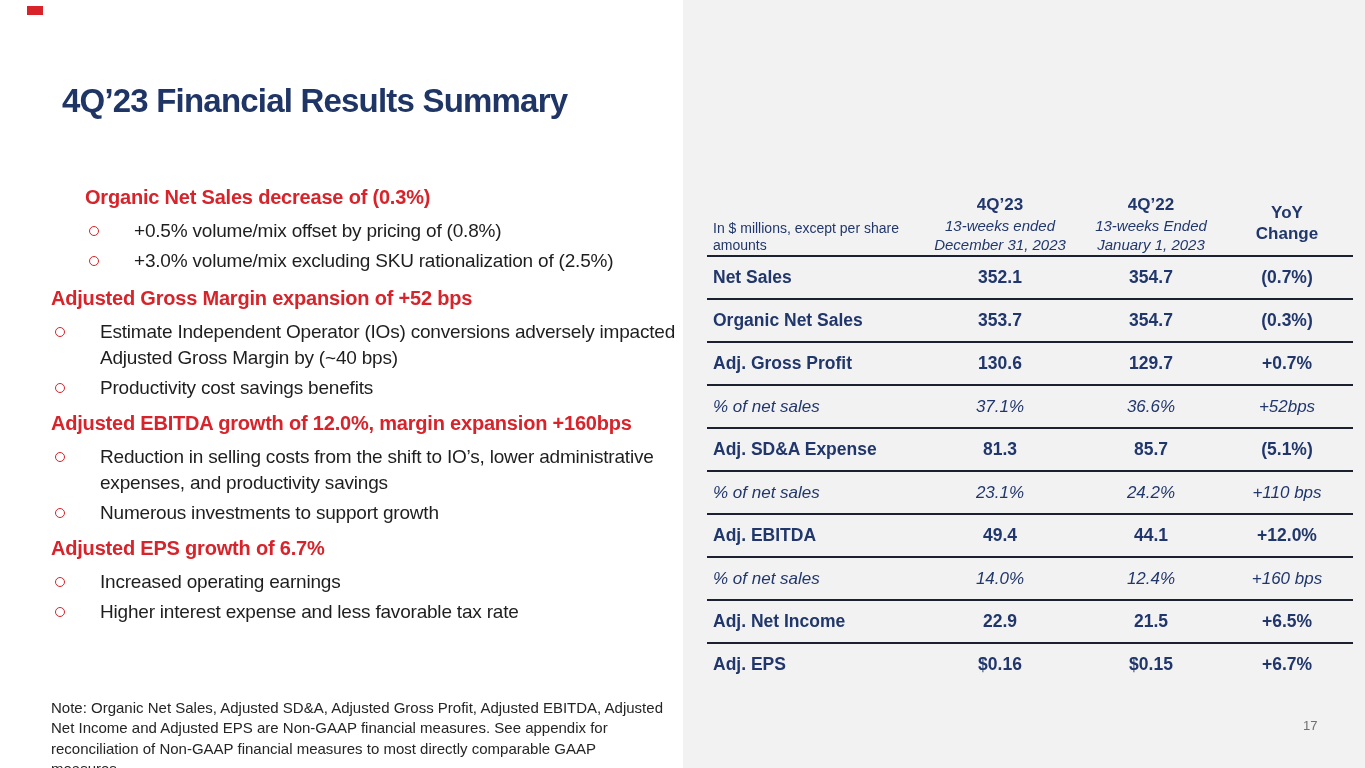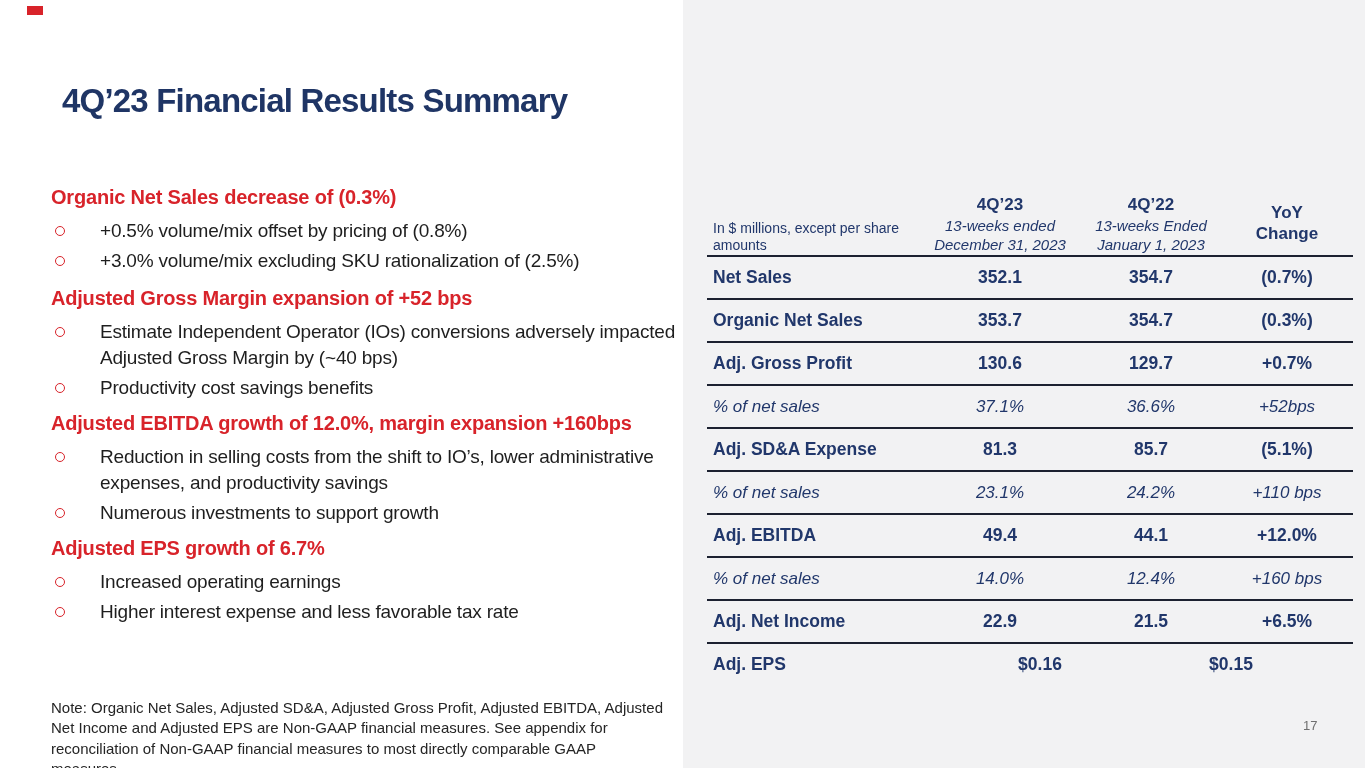--- a/index.html
+++ b/index.html
@@ -14,21 +14,21 @@
   .accent-mark{
     position:absolute;left:27px;top:6px;width:16px;height:9px;
     background:#d8232a;
   }
   .slide-title{
     position:absolute;left:62px;top:60px;width:620px;
     font-size:33px;font-weight:700;color:#1f3565;letter-spacing:-0.8px;
   }
   
   .section{position:absolute;left:51px;width:634px;}
-  .sec-1{top:186px;} .sec-2{top:287px;} .sec-3{top:412px;} .sec-4{top:537px;}
+  .sec-1{top:186px;margin-left:34px;} .sec-2{top:287px;} .sec-3{top:412px;} .sec-4{top:537px;}
   .section-heading{
     font-size:20px;font-weight:700;color:#d8232a;line-height:1.15;
     margin:0 0 9px 0;letter-spacing:-0.2px;
   }
   .bullet{
     display:flex;align-items:flex-start;margin:0 0 4px 0;gap:16px;
   }
   .bullet-marker{
     flex:0 0 auto;width:8px;height:8px;border:1.6px solid #d8232a;
     border-radius:50%;margin:8px 19px 0 4px;background:transparent;
@@ -41,21 +41,21 @@
     font-size:15px;color:#252525;line-height:1.35;
   }
   
   .fin-table{
     position:absolute;left:707px;top:195px;width:646px;color:#21376b;
   }
   .trow{
     display:grid;grid-template-columns:212px 162px 140px 132px;
     align-items:center;height:41px;border-bottom:2px solid #1c2130;
   }
-  .trow.last{border-bottom:none;gap:40px;}
+  .trow.last{border-bottom:none;}
   .thead{
     display:grid;grid-template-columns:212px 162px 140px 132px;
     align-items:end;height:62px;border-bottom:2px solid #1c2130;
     padding-bottom:6px;box-sizing:border-box;
   }
   .c{padding:0;}
   .label{text-align:left;padding-left:6px;}
   .num{text-align:center;}
   .r-bold .c{font-weight:700;font-size:17.5px;}
   .r-italic .c{font-style:italic;font-weight:400;font-size:17px;}

